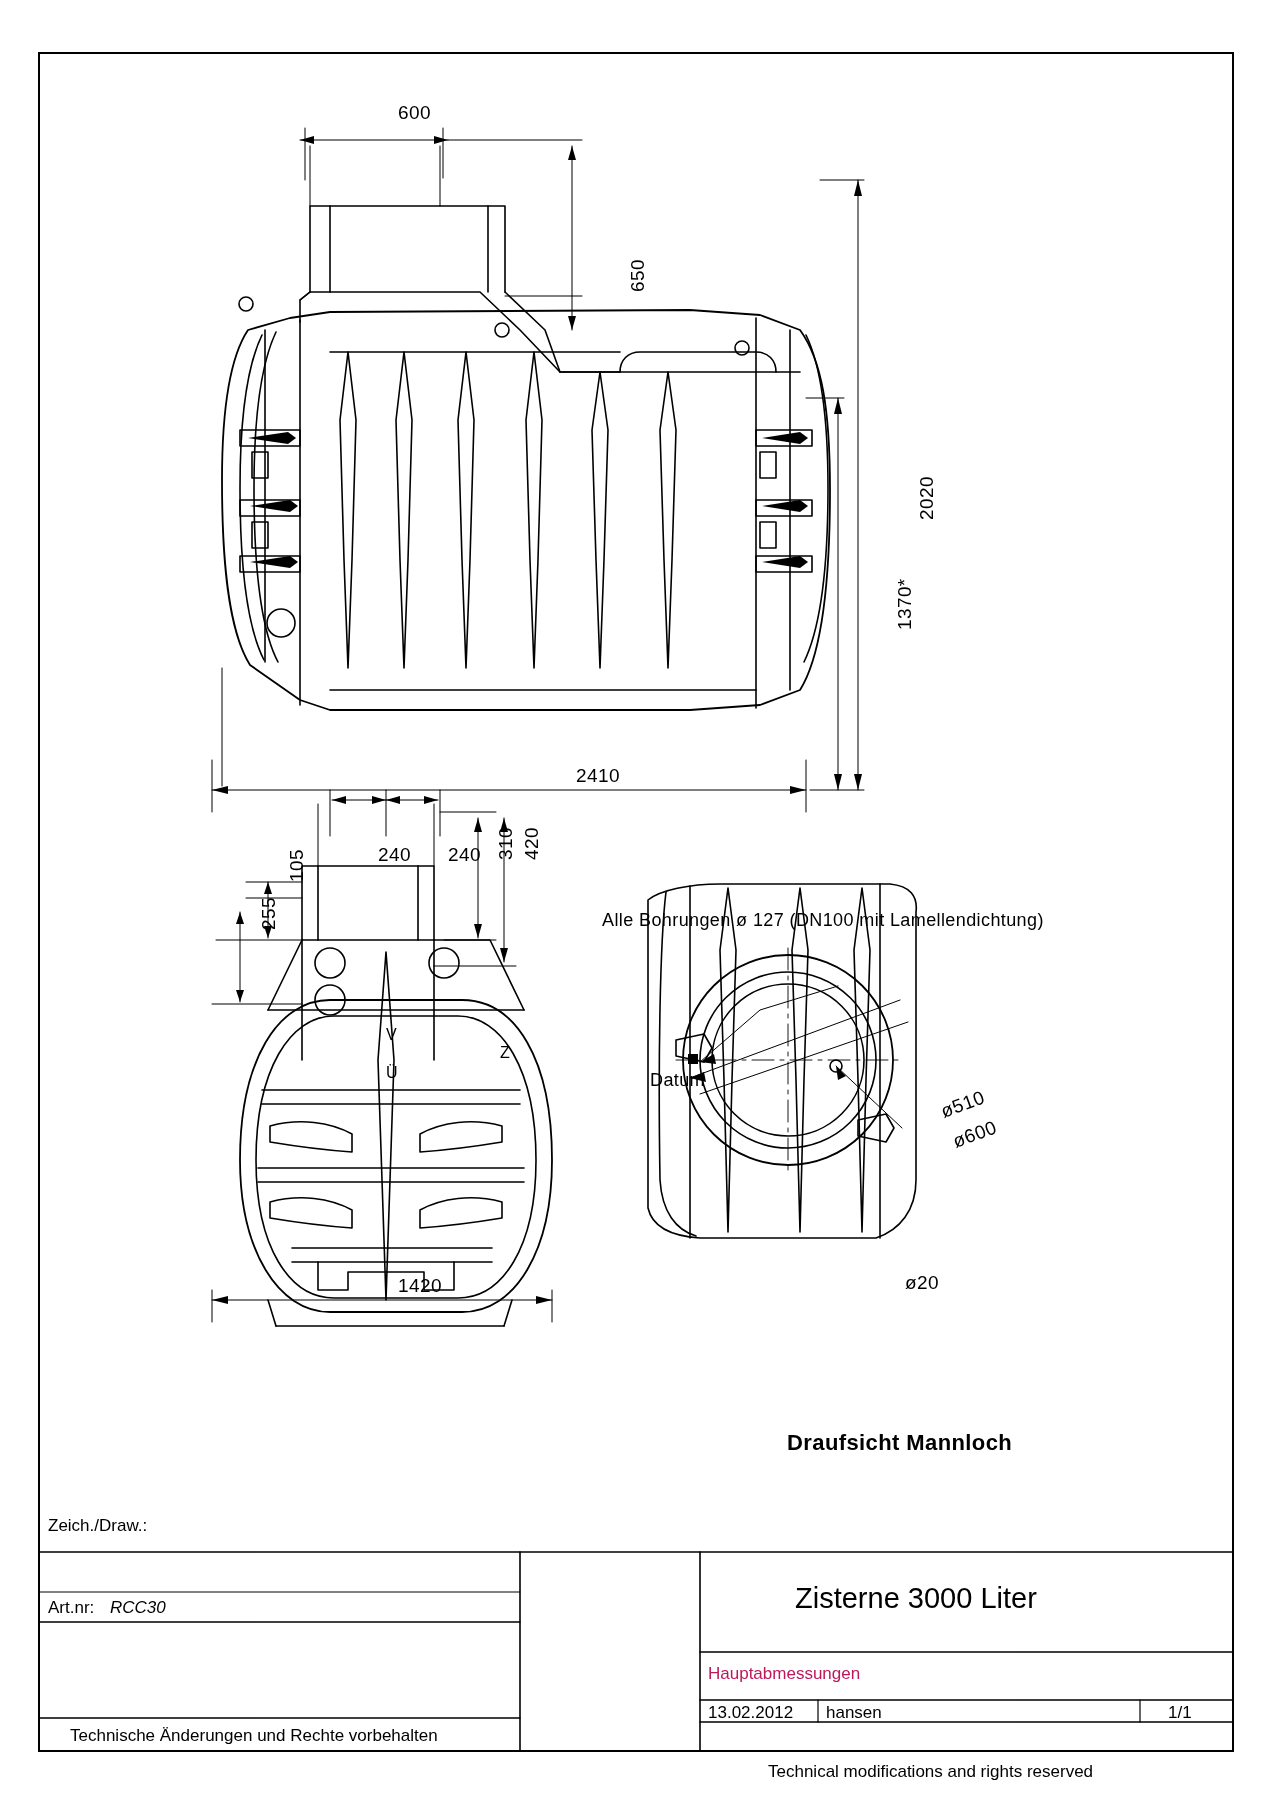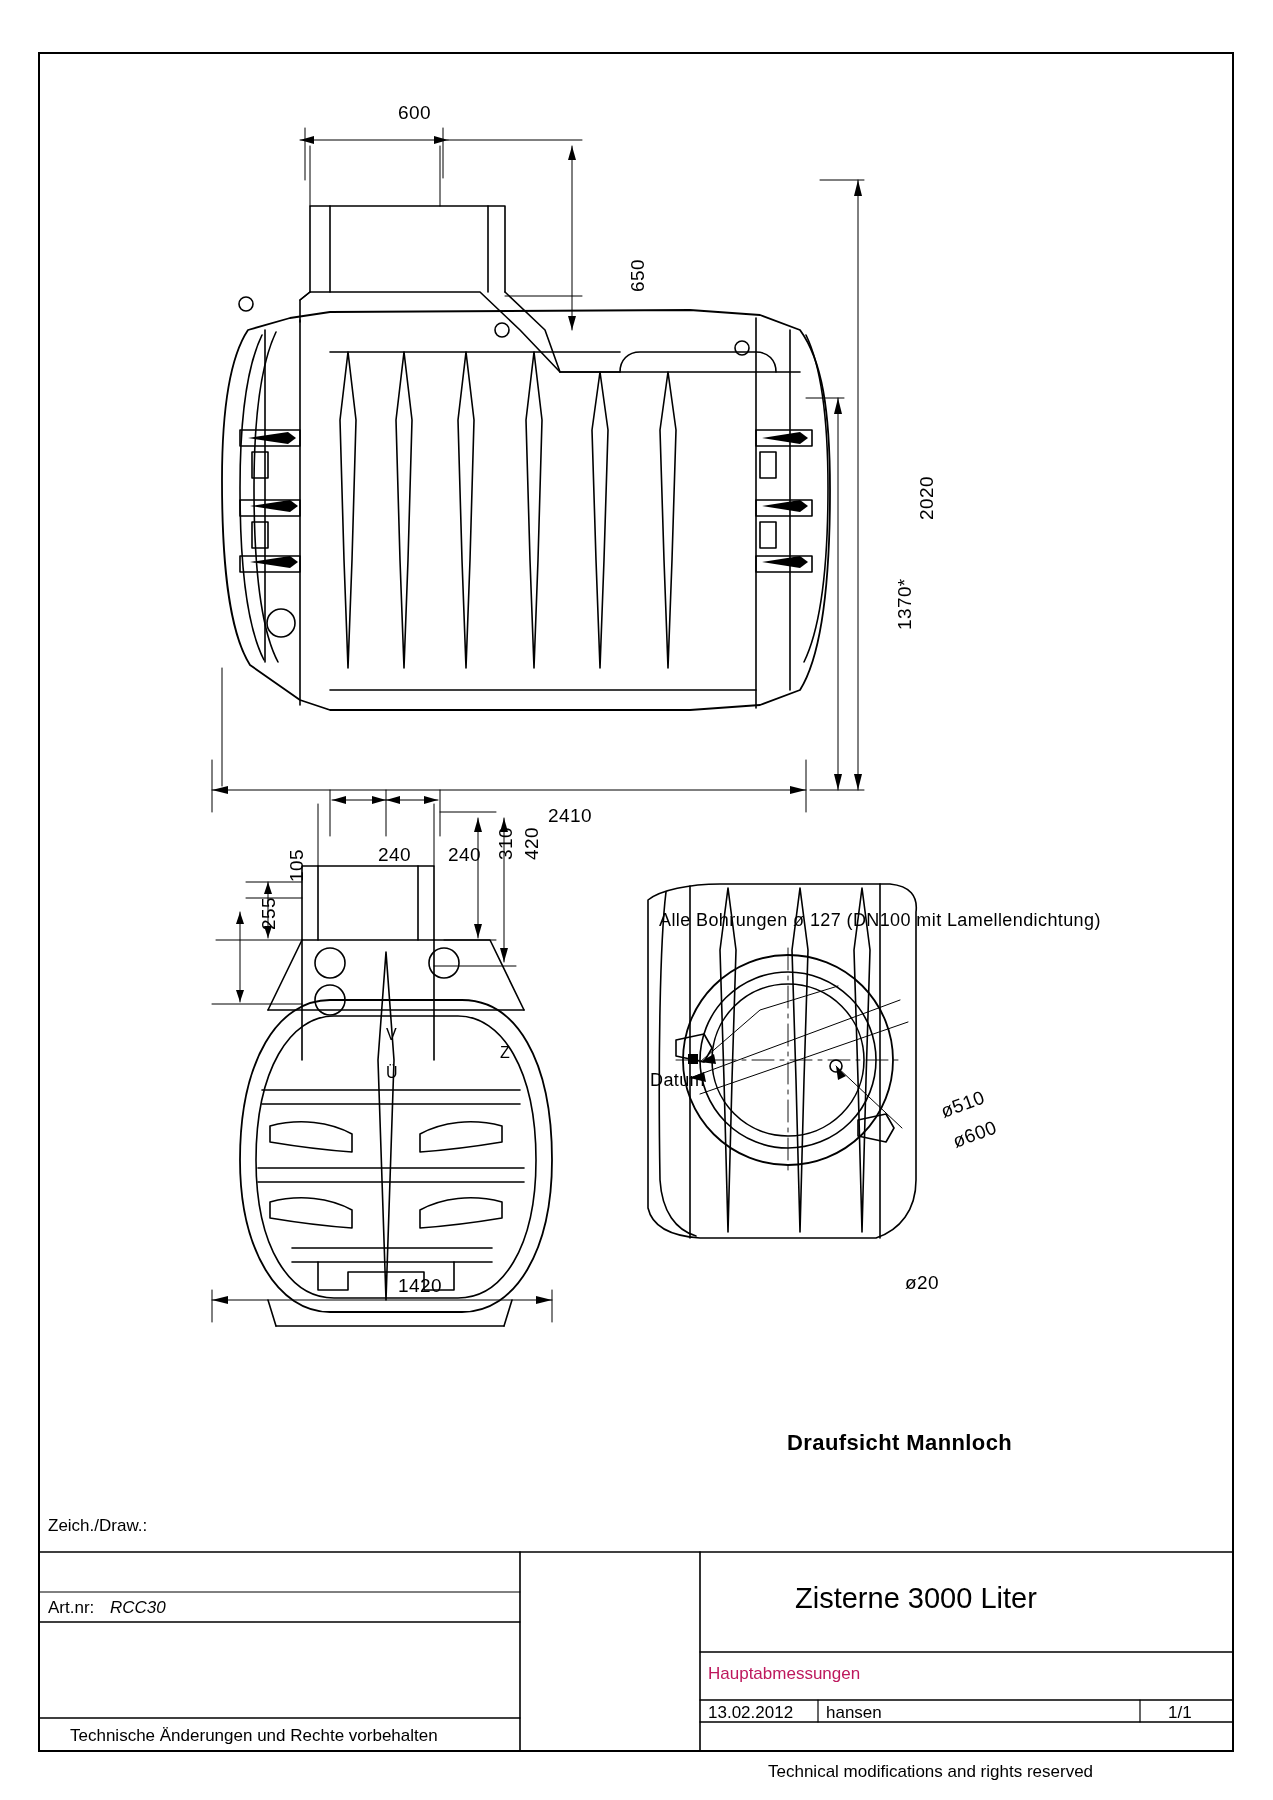--- a/index.html
+++ b/index.html
@@ -263,35 +263,35 @@
     <path d="M700 1722 L1232 1722" stroke-width="1.4"></path>
     <path d="M818 1700 L818 1722" stroke-width="1.2"></path>
     <path d="M1140 1700 L1140 1722" stroke-width="1.2"></path>
   </g>
 </svg>
 
 <div class="lbl" style="left:398px; top:102px;">600</div>
 <div class="lbl rot90" style="left:627px; top:292px;">650</div>
 <div class="lbl rot90" style="left:916px; top:520px;">2020</div>
 <div class="lbl rot90" style="left:894px; top:630px;">1370*</div>
-<div class="lbl" style="left:548px; top:765px;margin-top:40px;">2410</div>
+<div class="lbl" style="left:576px; top:765px;">2410</div>
 
 <div class="lbl" style="left:378px; top:844px;">240</div>
 <div class="lbl" style="left:448px; top:844px;">240</div>
 <div class="lbl rot90" style="left:286px; top:882px;">105</div>
 <div class="lbl rot90" style="left:258px; top:930px;">255</div>
 <div class="lbl rot90" style="left:495px; top:860px;">310</div>
 <div class="lbl rot90" style="left:521px; top:860px;">420</div>
 <div class="lbl" style="left:398px; top:1275px;">1420</div>
 
 <div class="lbl small" style="left:386px; top:1026px;">V</div>
 <div class="lbl small" style="left:386px; top:1064px;">Ü</div>
 <div class="lbl small" style="left:500px; top:1044px;">Z</div>
 
-<div class="lbl med" style="left:659px; top:910px;">Alle Bohrungen ø 127 (DN100 mit Lamellendichtung)</div>
+<div class="lbl med" style="left:602px; top:910px;">Alle Bohrungen ø 127 (DN100 mit Lamellendichtung)</div>
 <div class="lbl med" style="left:650px; top:1070px;">Datum</div>
 <div class="lbl" style="left:938px; top:1102px; transform:rotate(-20deg); transform-origin:left top;">ø510</div>
 <div class="lbl" style="left:950px; top:1132px; transform:rotate(-20deg); transform-origin:left top;">ø600</div>
 <div class="lbl" style="left:905px; top:1272px;">ø20</div>
 <div class="lbl big" style="left:787px; top:1430px;">Draufsicht Mannloch</div>
 
 <div class="tb-text" style="left:48px; top:1516px;">Zeich./Draw.:</div>
 <div class="tb-text" style="left:48px; top:1598px;">Art.nr:</div>
 <div class="tb-text" style="left:110px; top:1598px;font-style:italic;">RCC30</div>
 <div class="tb-text" style="left:70px; top:1726px;">Technische Änderungen und Rechte vorbehalten</div>

